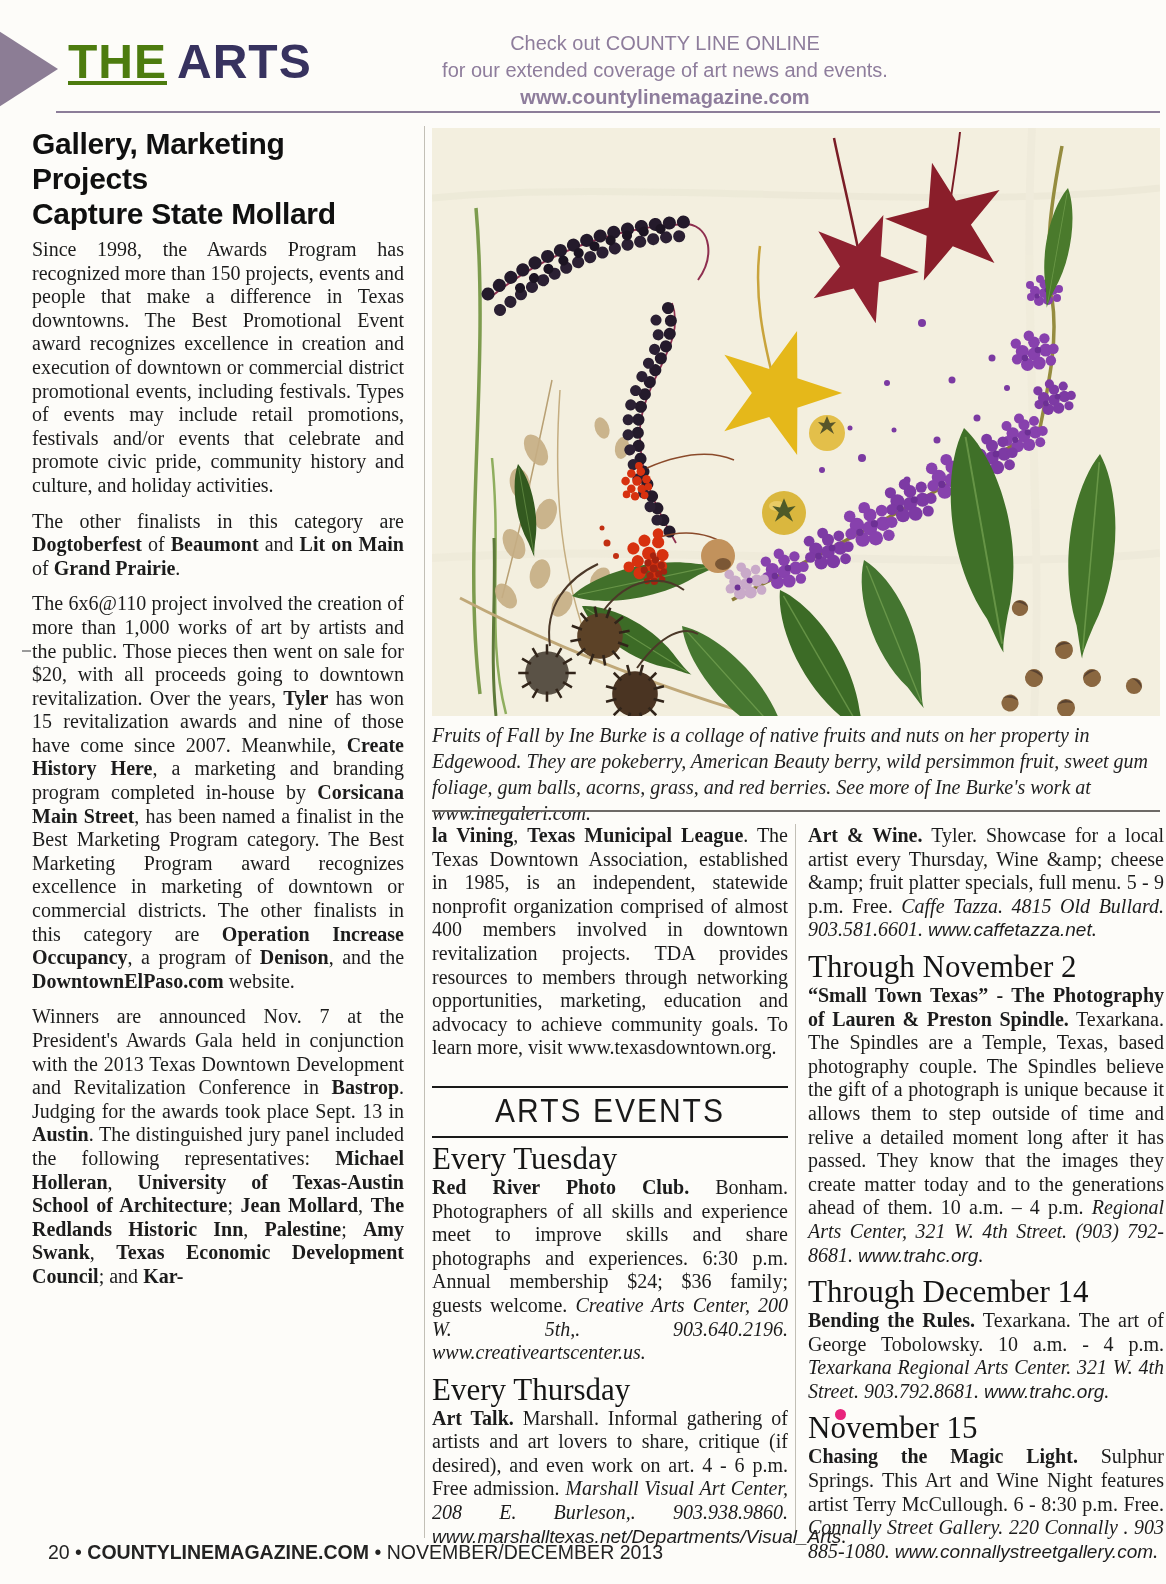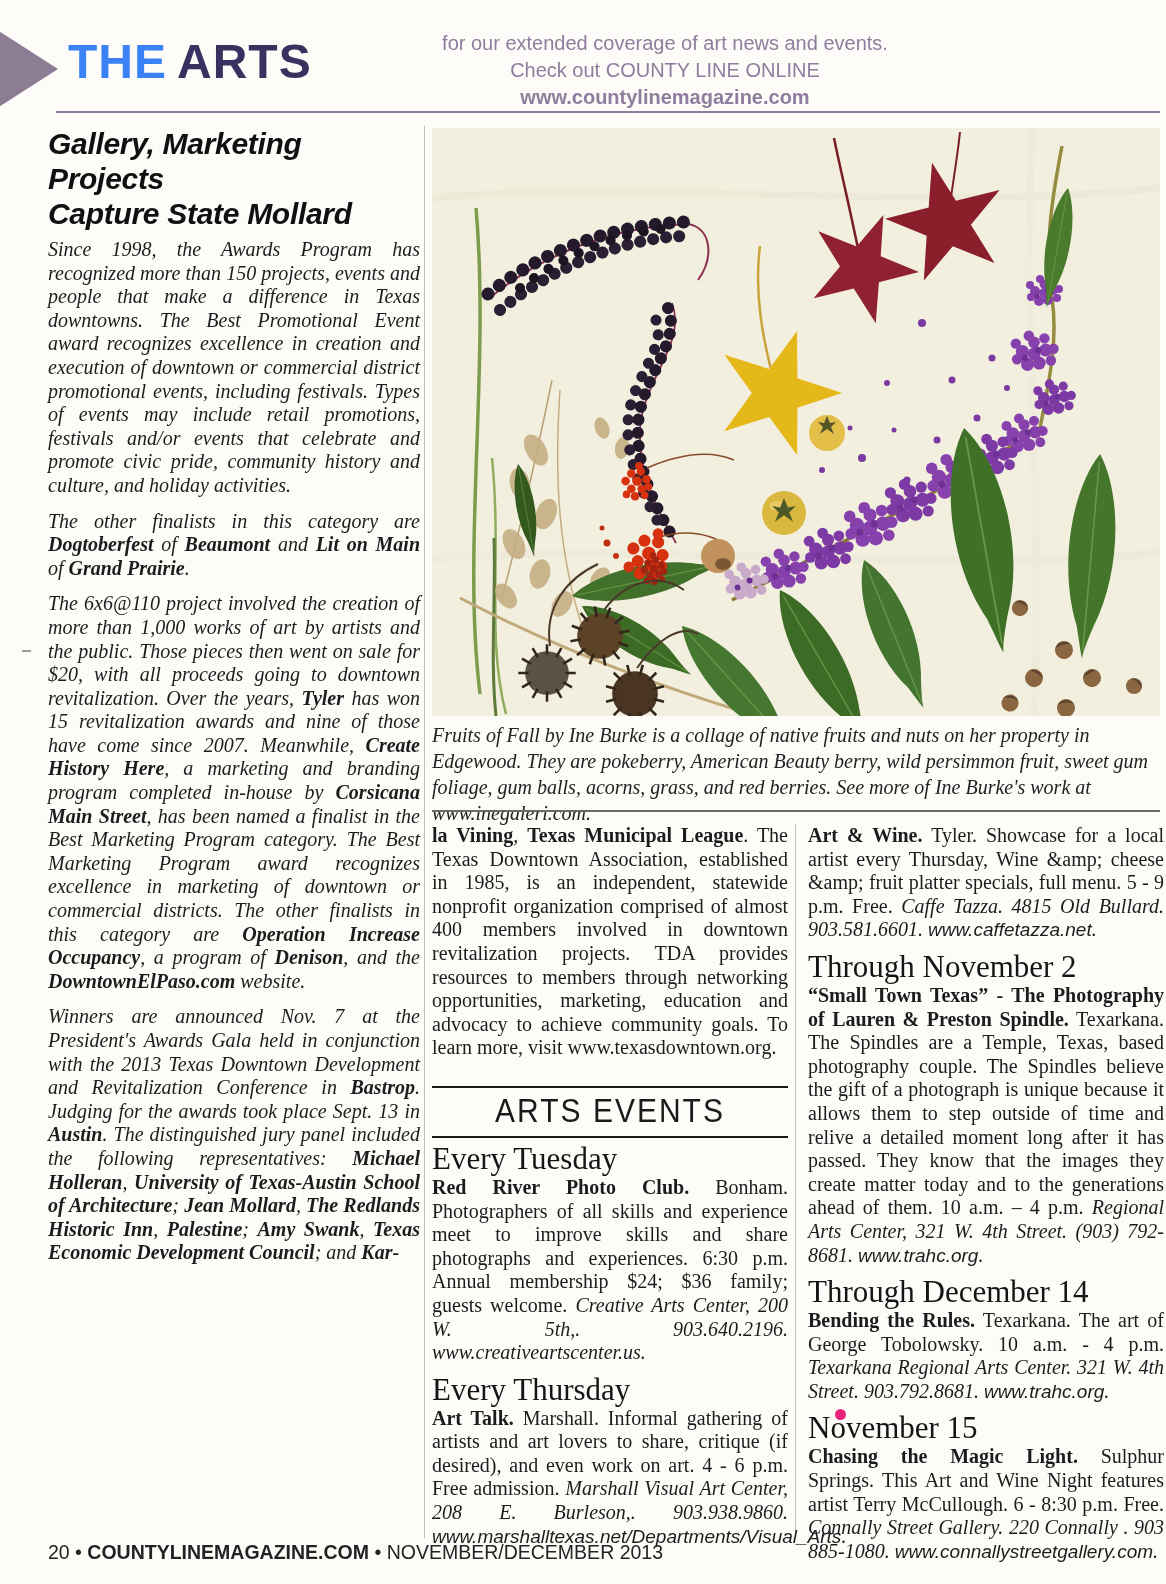--- a/index.html
+++ b/index.html
@@ -5,36 +5,36 @@
   html,body{margin:0;padding:0;}
   body{background:#ffffff;}
   .page{position:relative;width:1166px;height:1584px;background:#fdfcf9;overflow:hidden;
         font-family:"Liberation Serif",serif;color:#1c1c1c;}
 
   
   .arrow{position:absolute;left:-6px;top:28px;width:64px;height:82px;background:#8c7d95;
          clip-path:polygon(0 0,100% 50%,0 100%);}
   .masthead{position:absolute;left:68px;top:34px;font-family:"Liberation Sans",sans-serif;
             font-weight:bold;font-size:48px;letter-spacing:1px;}
-  .masthead .the{color:#3b82f6;}
+  .masthead .the{color:#4d7c0f;text-decoration:underline;}
   .masthead .arts{color:#37325f;margin-left:10px;}
   .promo{position:absolute;left:400px;top:30px;width:530px;text-align:center;
          font-family:"Liberation Sans",sans-serif;color:#8e7d9c;font-size:20px;line-height:27px;}
   .promo .promo-url{font-weight:bold;}
   .header-rule{position:absolute;left:56px;top:111px;width:1104px;height:2px;background:#8c7d99;}
 
   
   .vrule{position:absolute;width:1px;background:#c2bfb6;}
   .vrule-left{left:424px;top:126px;height:1412px;}
   .vrule-right{left:795px;top:824px;height:714px;}
   .caption-rule{position:absolute;left:432px;top:810px;width:728px;height:2px;background:#6d6a66;}
   .margin-dash{position:absolute;left:22px;top:650px;width:9px;height:2px;background:#9a9a9a;}
 
   
-  .left-col{position:absolute;left:48px;top:126px;width:372px;font-style:italic;}
+  .left-col{position:absolute;left:32px;top:126px;width:372px;}
   .left-col h1{margin:0 0 7px 0;font-family:"Liberation Sans",sans-serif;font-weight:bold;
                font-size:30px;line-height:35px;color:#101010;letter-spacing:-0.3px;}
   .body-p{margin:0 0 12px 0;font-size:20px;line-height:23.6px;text-align:justify;}
   .rt-b{font-weight:bold;text-align:center;}
   .rt-i{font-style:italic;}
   .rt-u{font-style:italic;font-family:"Liberation Sans",sans-serif;font-size:0.95em;}
 
   
   .photo{position:absolute;left:432px;top:128px;width:728px;height:588px;margin:0;}
   .caption{position:absolute;left:432px;top:722px;width:728px;margin:0;
@@ -63,22 +63,22 @@
 <body>
 
 <div class="page">
 
   <header>
     <div class="arrow"></div>
     <div class="masthead">
       <span class="the">THE</span><span class="arts">ARTS</span>
     </div>
     <div class="promo">
+      <div>Check out COUNTY LINE ONLINE</div>
       <div>for our extended coverage of art news and events.</div>
-      <div>Check out COUNTY LINE ONLINE</div>
       <div class="promo-url">www.countylinemagazine.com</div>
     </div>
     <div class="header-rule"></div>
   </header>
 
   <div class="vrule vrule-left"></div>
   <div class="vrule vrule-right"></div>
   <div class="margin-dash"></div>
 
   <aside class="left-col">

